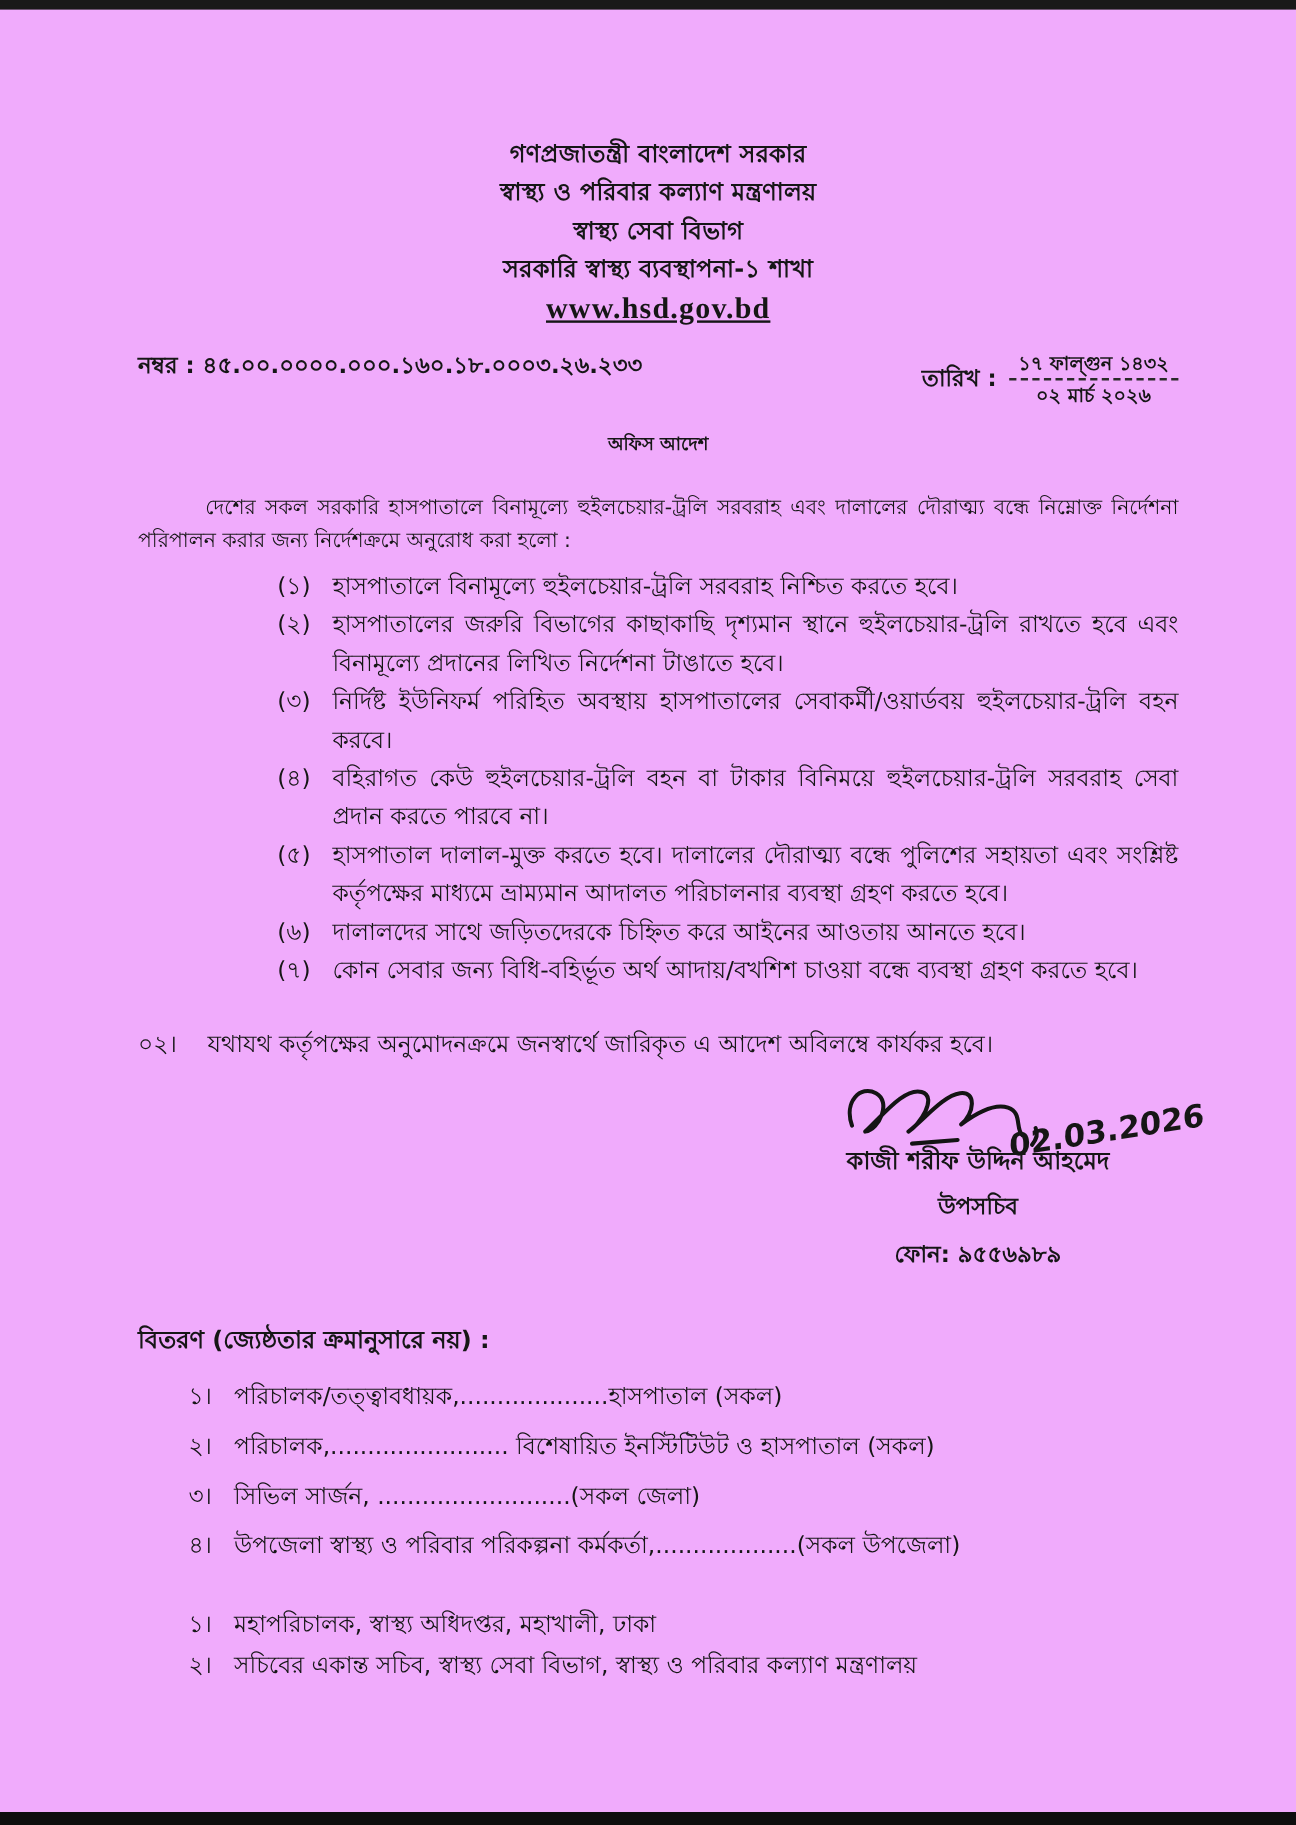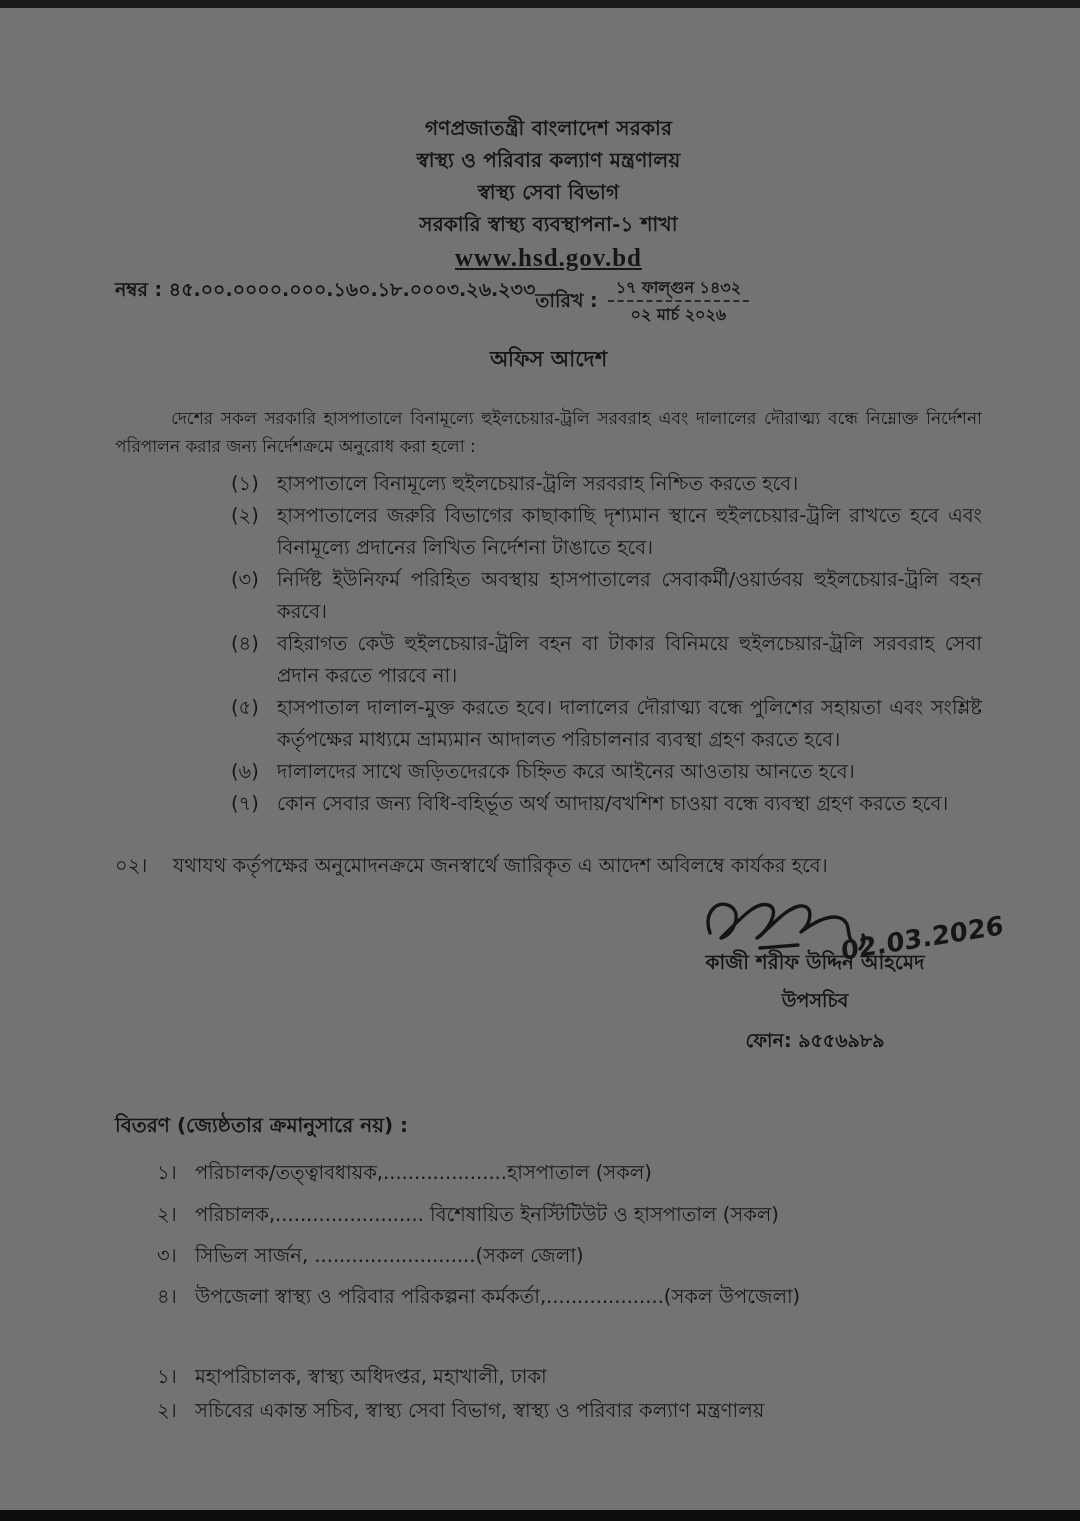--- a/index.html
+++ b/index.html
@@ -1,46 +1,46 @@
 <!DOCTYPE html>
 <html lang="bn"><head>
 <meta charset="utf-8">
 <style>
   html,body{margin:0;padding:0;background:#e8e8e8;}
   .page{
     position:relative;
     width:1080px;height:1521px;
     margin:0 auto;
-    background:#737373;
+    background:#f0abfc;
     color:#161616;
     font-family:"DejaVu Sans", sans-serif;
     overflow:hidden;
   }
   .scan-edge-top{position:absolute;top:0;left:0;right:0;height:8px;background:#191919;}
   .scan-edge-bottom{position:absolute;bottom:0;left:0;right:0;height:11px;background:#0e0e0e;}
   .content{padding:112px 98px 0 115px;}
 
   
   .org-header{text-align:center;font-size:20px;font-weight:600;line-height:1.6;letter-spacing:.2px;}
   .website{
     text-align:center;margin-top:4px;
     font-family:"Liberation Serif", serif;
     font-size:25px;font-weight:700;letter-spacing:1px;
   }
   .website span{text-decoration:underline;}
 
   
-  .meta-row{display:flex;align-items:flex-start;margin-top:3px;font-size:19px;font-weight:600;}
+  .meta-row{display:flex;justify-content:space-between;align-items:flex-start;margin-top:18px;font-size:19px;font-weight:600;}
   .memo{white-space:nowrap;}
   .date-wrap{display:flex;align-items:center;gap:10px;}
   .date-stack{text-align:center;font-size:16px;}
   .date-top{padding:0 8px 3px;border-bottom:2px dashed #2a2a2a;}
   .date-bottom{padding:3px 8px 0;}
 
-  .doc-title{text-align:center;font-size:21px;font-weight:700;margin-top:14px;}
+  .doc-title{text-align:center;font-size:15px;font-weight:700;margin-top:14px;}
 
   
   .intro{margin-top:26px;font-size:17px;line-height:1.66;text-align:justify;text-indent:56px;font-weight:500;}
   .directives{margin:8px 0 0 116px;}
   .directive{display:flex;font-size:19.5px;line-height:1.64;font-weight:500;}
   .d-num{flex:none;width:46px;}
   .d-text{flex:1;text-align:justify;}
 
   .para2{display:flex;margin-top:30px;font-size:19.5px;line-height:1.6;font-weight:500;}
   .p2-num{flex:none;width:58px;}
@@ -55,21 +55,21 @@
     transform:rotate(-9deg) skewX(-6deg);
     font-family:"DejaVu Sans", sans-serif;
     white-space:nowrap;
   }
   .sig-name{font-size:20px;font-weight:700;}
   .sig-desig{font-size:19px;font-weight:600;margin-top:6px;}
   .sig-phone{font-size:19px;font-weight:600;margin-top:8px;}
   .sig-email{font-size:23px;font-weight:600;margin-top:6px;font-family:"Liberation Serif", serif;}
 
   
-  .section{margin-top:52px;}
+  .section{margin-top:38px;}
   .section-heading{font-size:20px;font-weight:700;}
   .section-items{margin:16px 0 0 42px;}
   .s-item{display:flex;font-size:19.5px;line-height:1.45;font-weight:500;}
   .dist .s-item{margin-bottom:13px;}
   .copies .s-item{margin-bottom:5px;}
   .s-num{flex:none;width:38px;}
   .s-text{flex:1;}
 </style>
 </head>
 <body>

